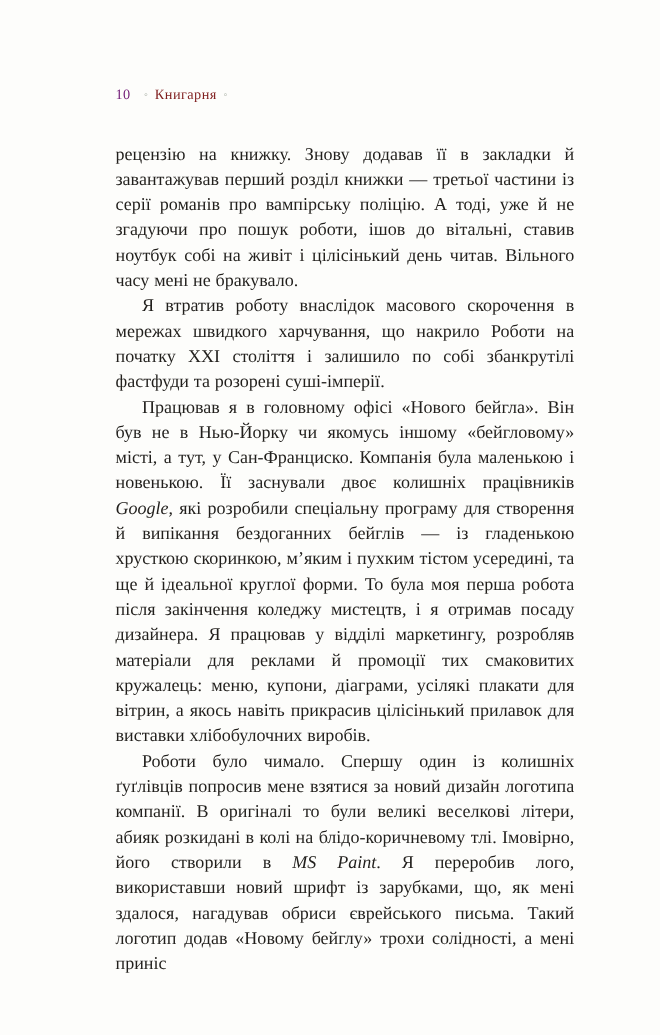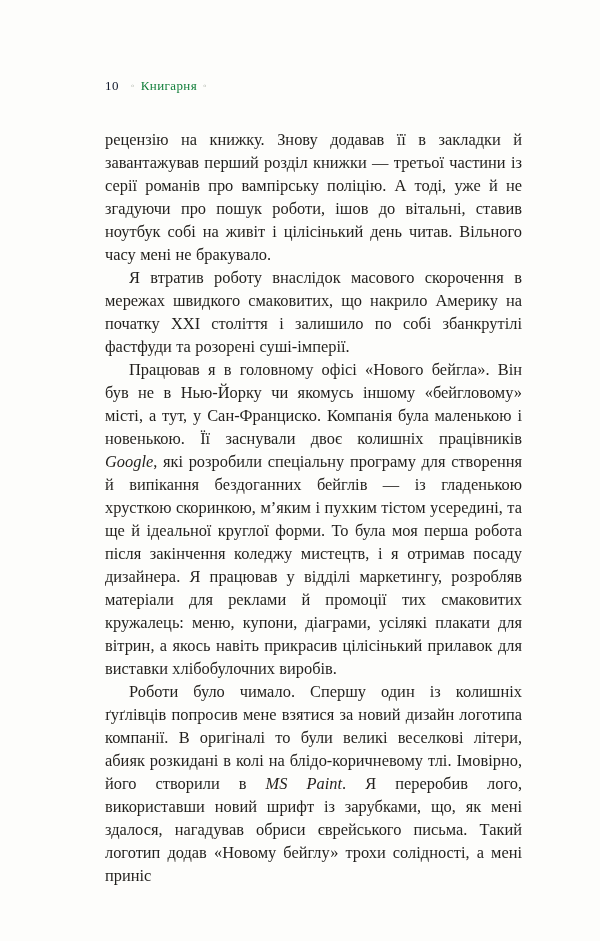--- a/index.html
+++ b/index.html
@@ -19,31 +19,31 @@
     overflow: hidden;
   }
   .running-head {
     font-size: 13px;
     color: #6d6d68;
     letter-spacing: 0.4px;
     margin-bottom: 34px;
     white-space: nowrap;
   }
   .running-head .page-num {
-    color: #0f172a;
+    color: #701a75;
     margin-right: 6px;
   }
   .running-head .dot {
     color: #a3aa9f;
     font-size: 10px;
     vertical-align: 1px;
     margin: 0 6px;
   }
   .running-head .title {
-    color: #15803d;
+    color: #7f1d1d;
   }
   .body-text p {
     margin: 0;
     font-size: 16.4px;
     line-height: 23px;
     text-align: justify;
     text-indent: 24px;
     word-spacing: 0.3px;
   }
   .body-text p.no-indent {
@@ -53,17 +53,17 @@
   }
 </style>
 </head>
 <body>
 
 <div class="page">
   <div class="running-head"><span class="page-num">10</span><span class="dot">◦</span><span class="title">Книгарня</span><span class="dot">◦</span></div>
 
   <div class="body-text" id="paragraphs">
       <p class="no-indent"><span>рецензію на книжку. Знову додавав її в закладки й завантажував перший розділ книжки — третьої частини із серії романів про вампірську поліцію. А тоді, уже й не згадуючи про пошук роботи, ішов до вітальні, ставив ноутбук собі на живіт і цілісінький день читав. Вільного часу мені не бракувало.</span></p>
-      <p><span>Я втратив роботу внаслідок масового скорочення в мережах швидкого смаковитих, що накрило Америку на початку XXI століття і залишило по собі збанкрутілі фастфуди та розорені суші-імперії.</span></p>
+      <p><span>Я втратив роботу внаслідок масового скорочення в мережах швидкого харчування, що накрило Роботи на початку XXI століття і залишило по собі збанкрутілі фастфуди та розорені суші-імперії.</span></p>
       <p><span>Працював я в головному офісі «Нового бейгла». Він був не в Нью-Йорку чи якомусь іншому «бейгловому» місті, а тут, у Сан-Франциско. Компанія була маленькою і новенькою. Її заснували двоє колишніх працівників </span><em>Google</em><span>, які розробили спеціальну програму для створення й випікання бездоганних бейглів — із гладенькою хрусткою скоринкою, м’яким і пухким тістом усередині, та ще й ідеальної круглої форми. То була моя перша робота після закінчення коледжу мистецтв, і я отримав посаду дизайнера. Я працював у відділі маркетингу, розробляв матеріали для реклами й промоції тих смаковитих кружалець: меню, купони, діаграми, усілякі плакати для вітрин, а якось навіть прикрасив цілісінький прилавок для виставки хлібобулочних виробів.</span></p>
       <p><span>Роботи було чимало. Спершу один із колишніх ґуґлівців попросив мене взятися за новий дизайн логотипа компанії. В оригіналі то були великі веселкові літери, абияк розкидані в колі на блідо-коричневому тлі. Імовірно, його створили в </span><em>MS Paint</em><span>. Я переробив лого, використавши новий шрифт із зарубками, що, як мені здалося, нагадував обриси єврейського письма. Такий логотип додав «Новому бейглу» трохи солідності, а мені приніс</span></p>
     </div>
 </div>
 
 </body></html>

